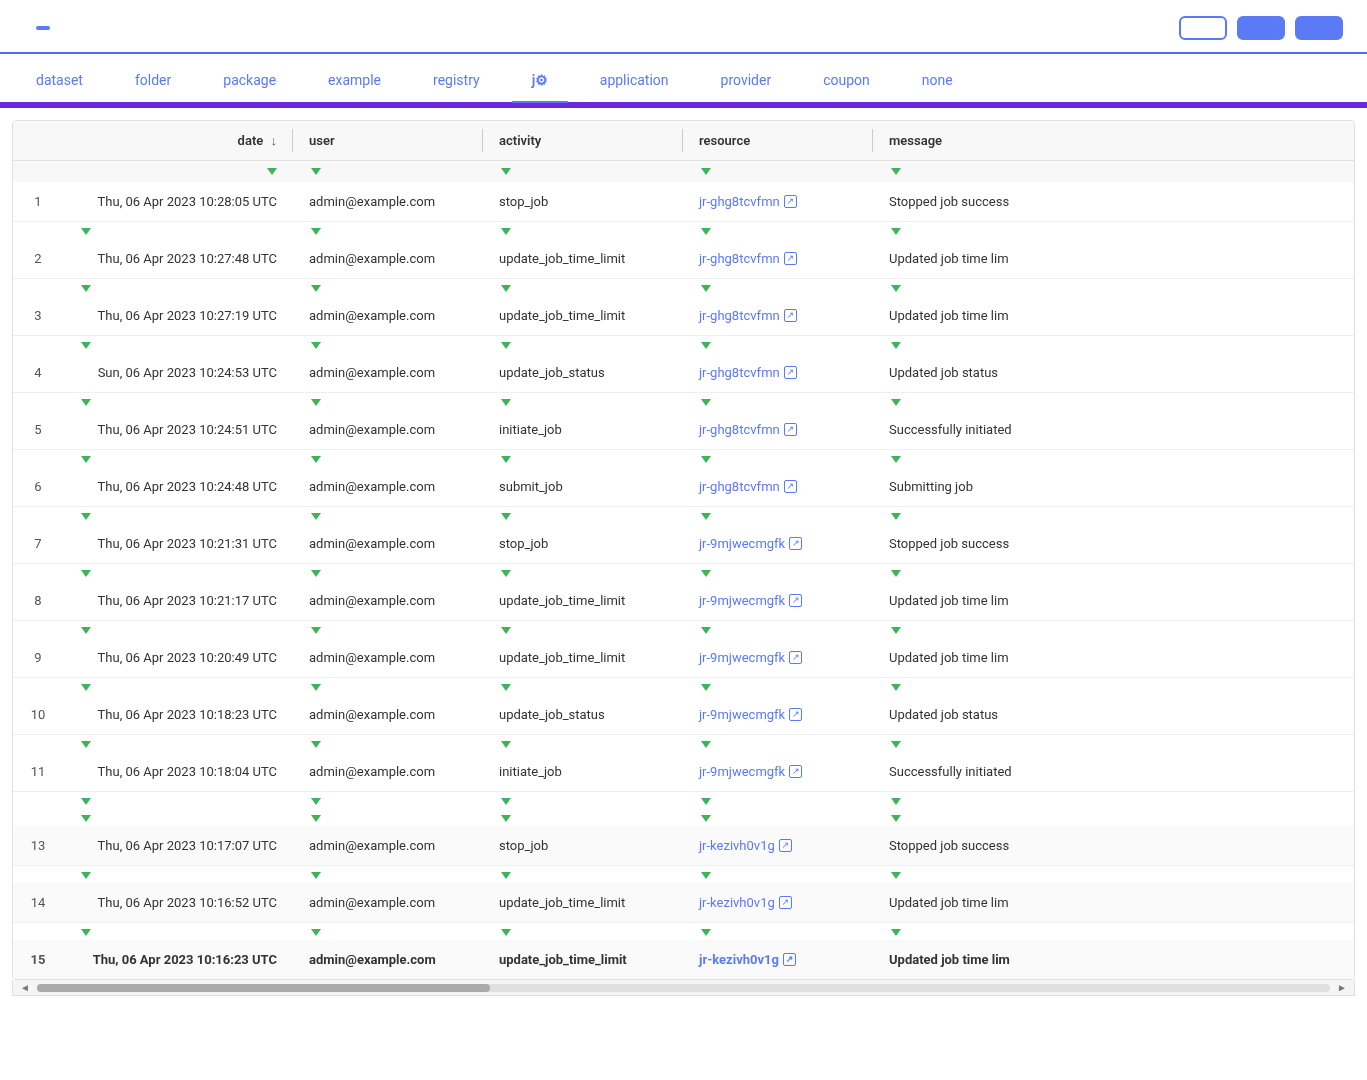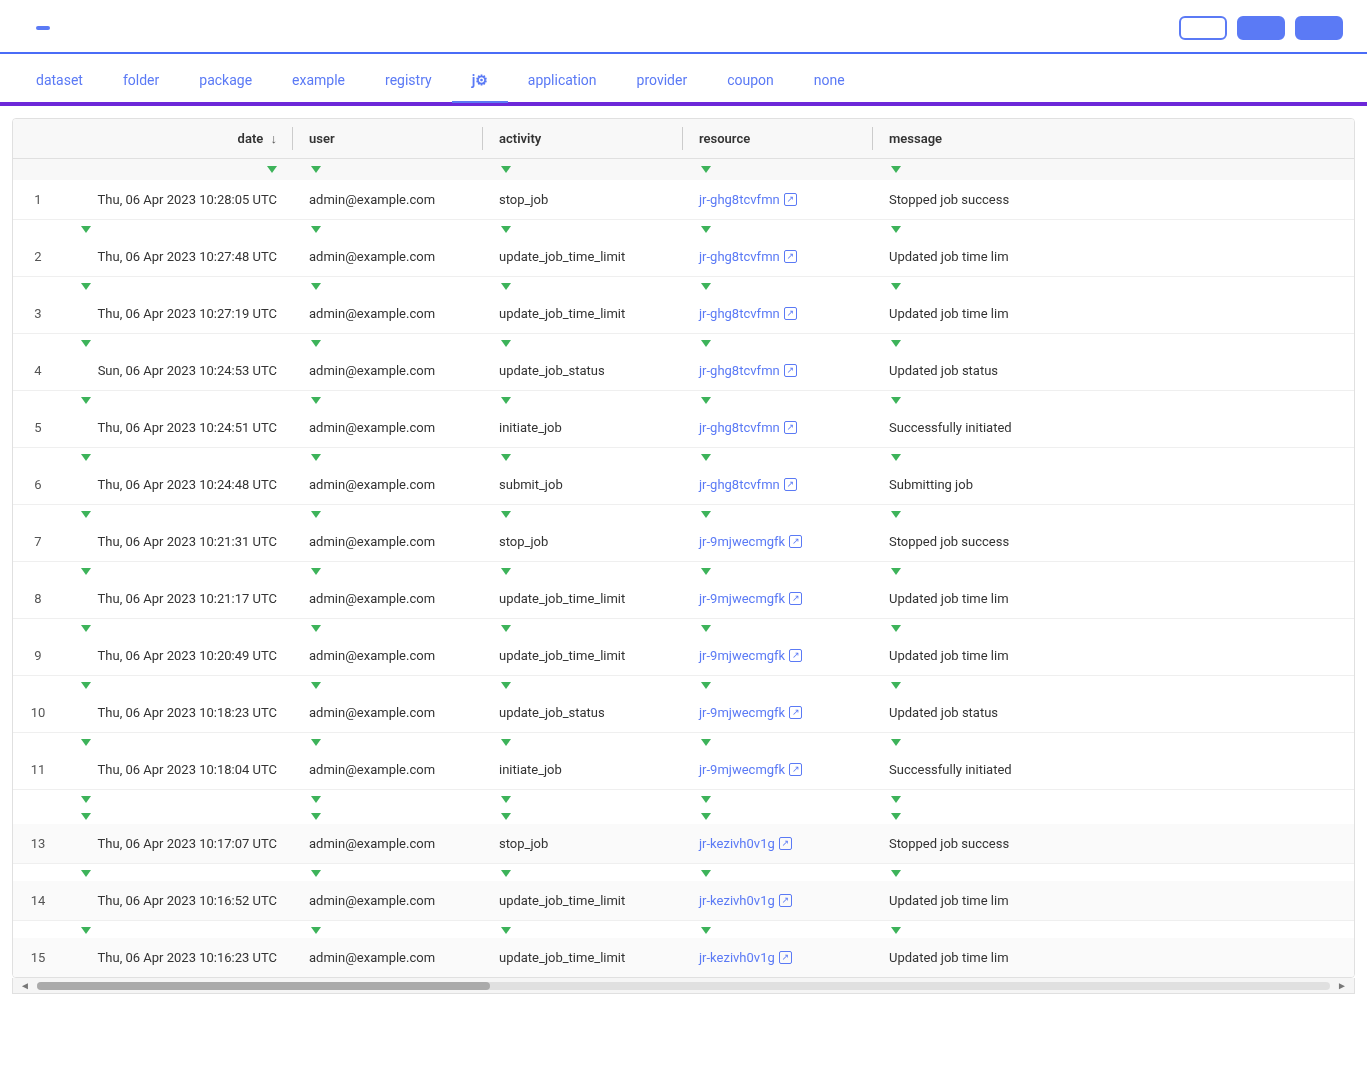--- a/index.html
+++ b/index.html
@@ -52,23 +52,23 @@
       border: 2px solid #5b7af5;
       color: #5b7af5;
     }
     .btn-primary {
       background: #5b7af5;
       color: #fff;
       border: 2px solid #5b7af5;
     }
     .tabs {
       display: flex;
-      gap: 0;
+      gap: 12px;
       padding: 0 16px;
-      border-bottom: 4px solid #6d28d9;
+      border-bottom: 6px solid #6d28d9;
       margin-top: 4px;
     }
     .tab {
       padding: 14px 20px;
       cursor: pointer;
       color: #5b7af5;
       font-size: 14px;
       font-weight: 400;
       position: relative;
       white-space: nowrap;
@@ -133,20 +133,21 @@
     }
     td {
       padding: 12px 16px;
       border-bottom: 1px solid #efefef;
       color: #333;
       vertical-align: middle;
       font-size: 13px;
     }
     tr:last-child td {
       border-bottom: none;
+      font-weight: bold;
     }
     tbody tr:nth-child(odd) {
       background: #fff;
     }
     tbody tr:nth-child(even) {
       background: #fafafa;
     }
     .row-num {
       color: #555;
       font-size: 13px;

